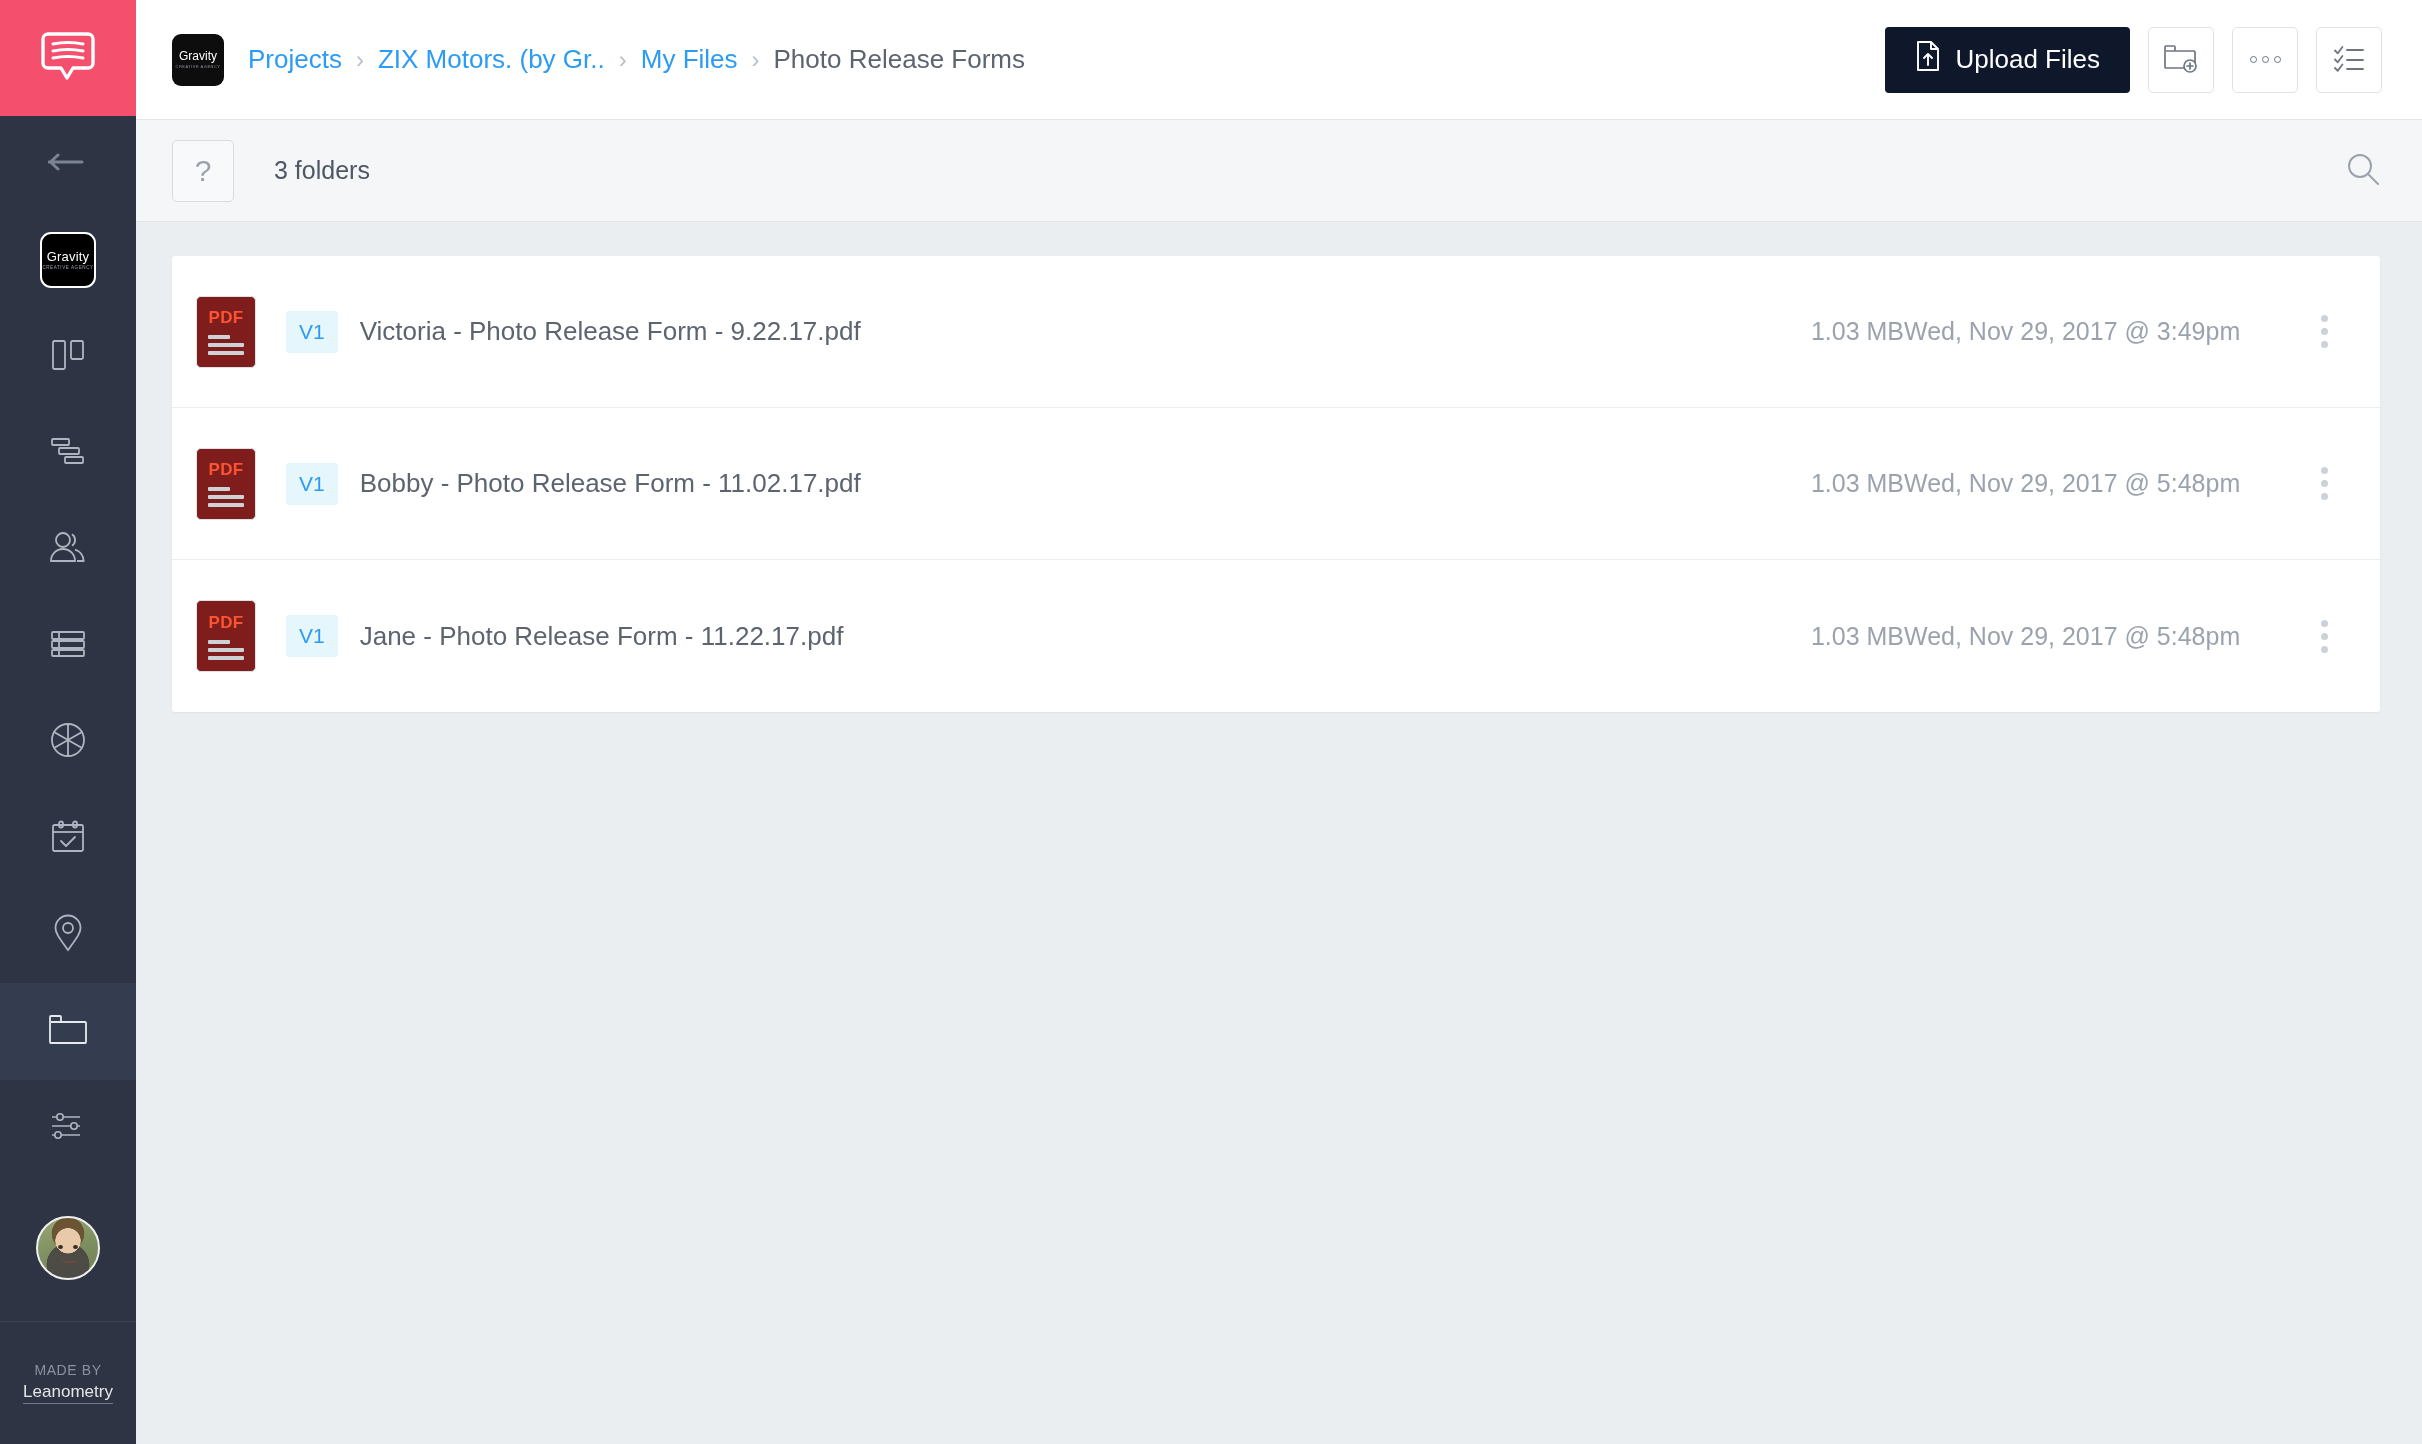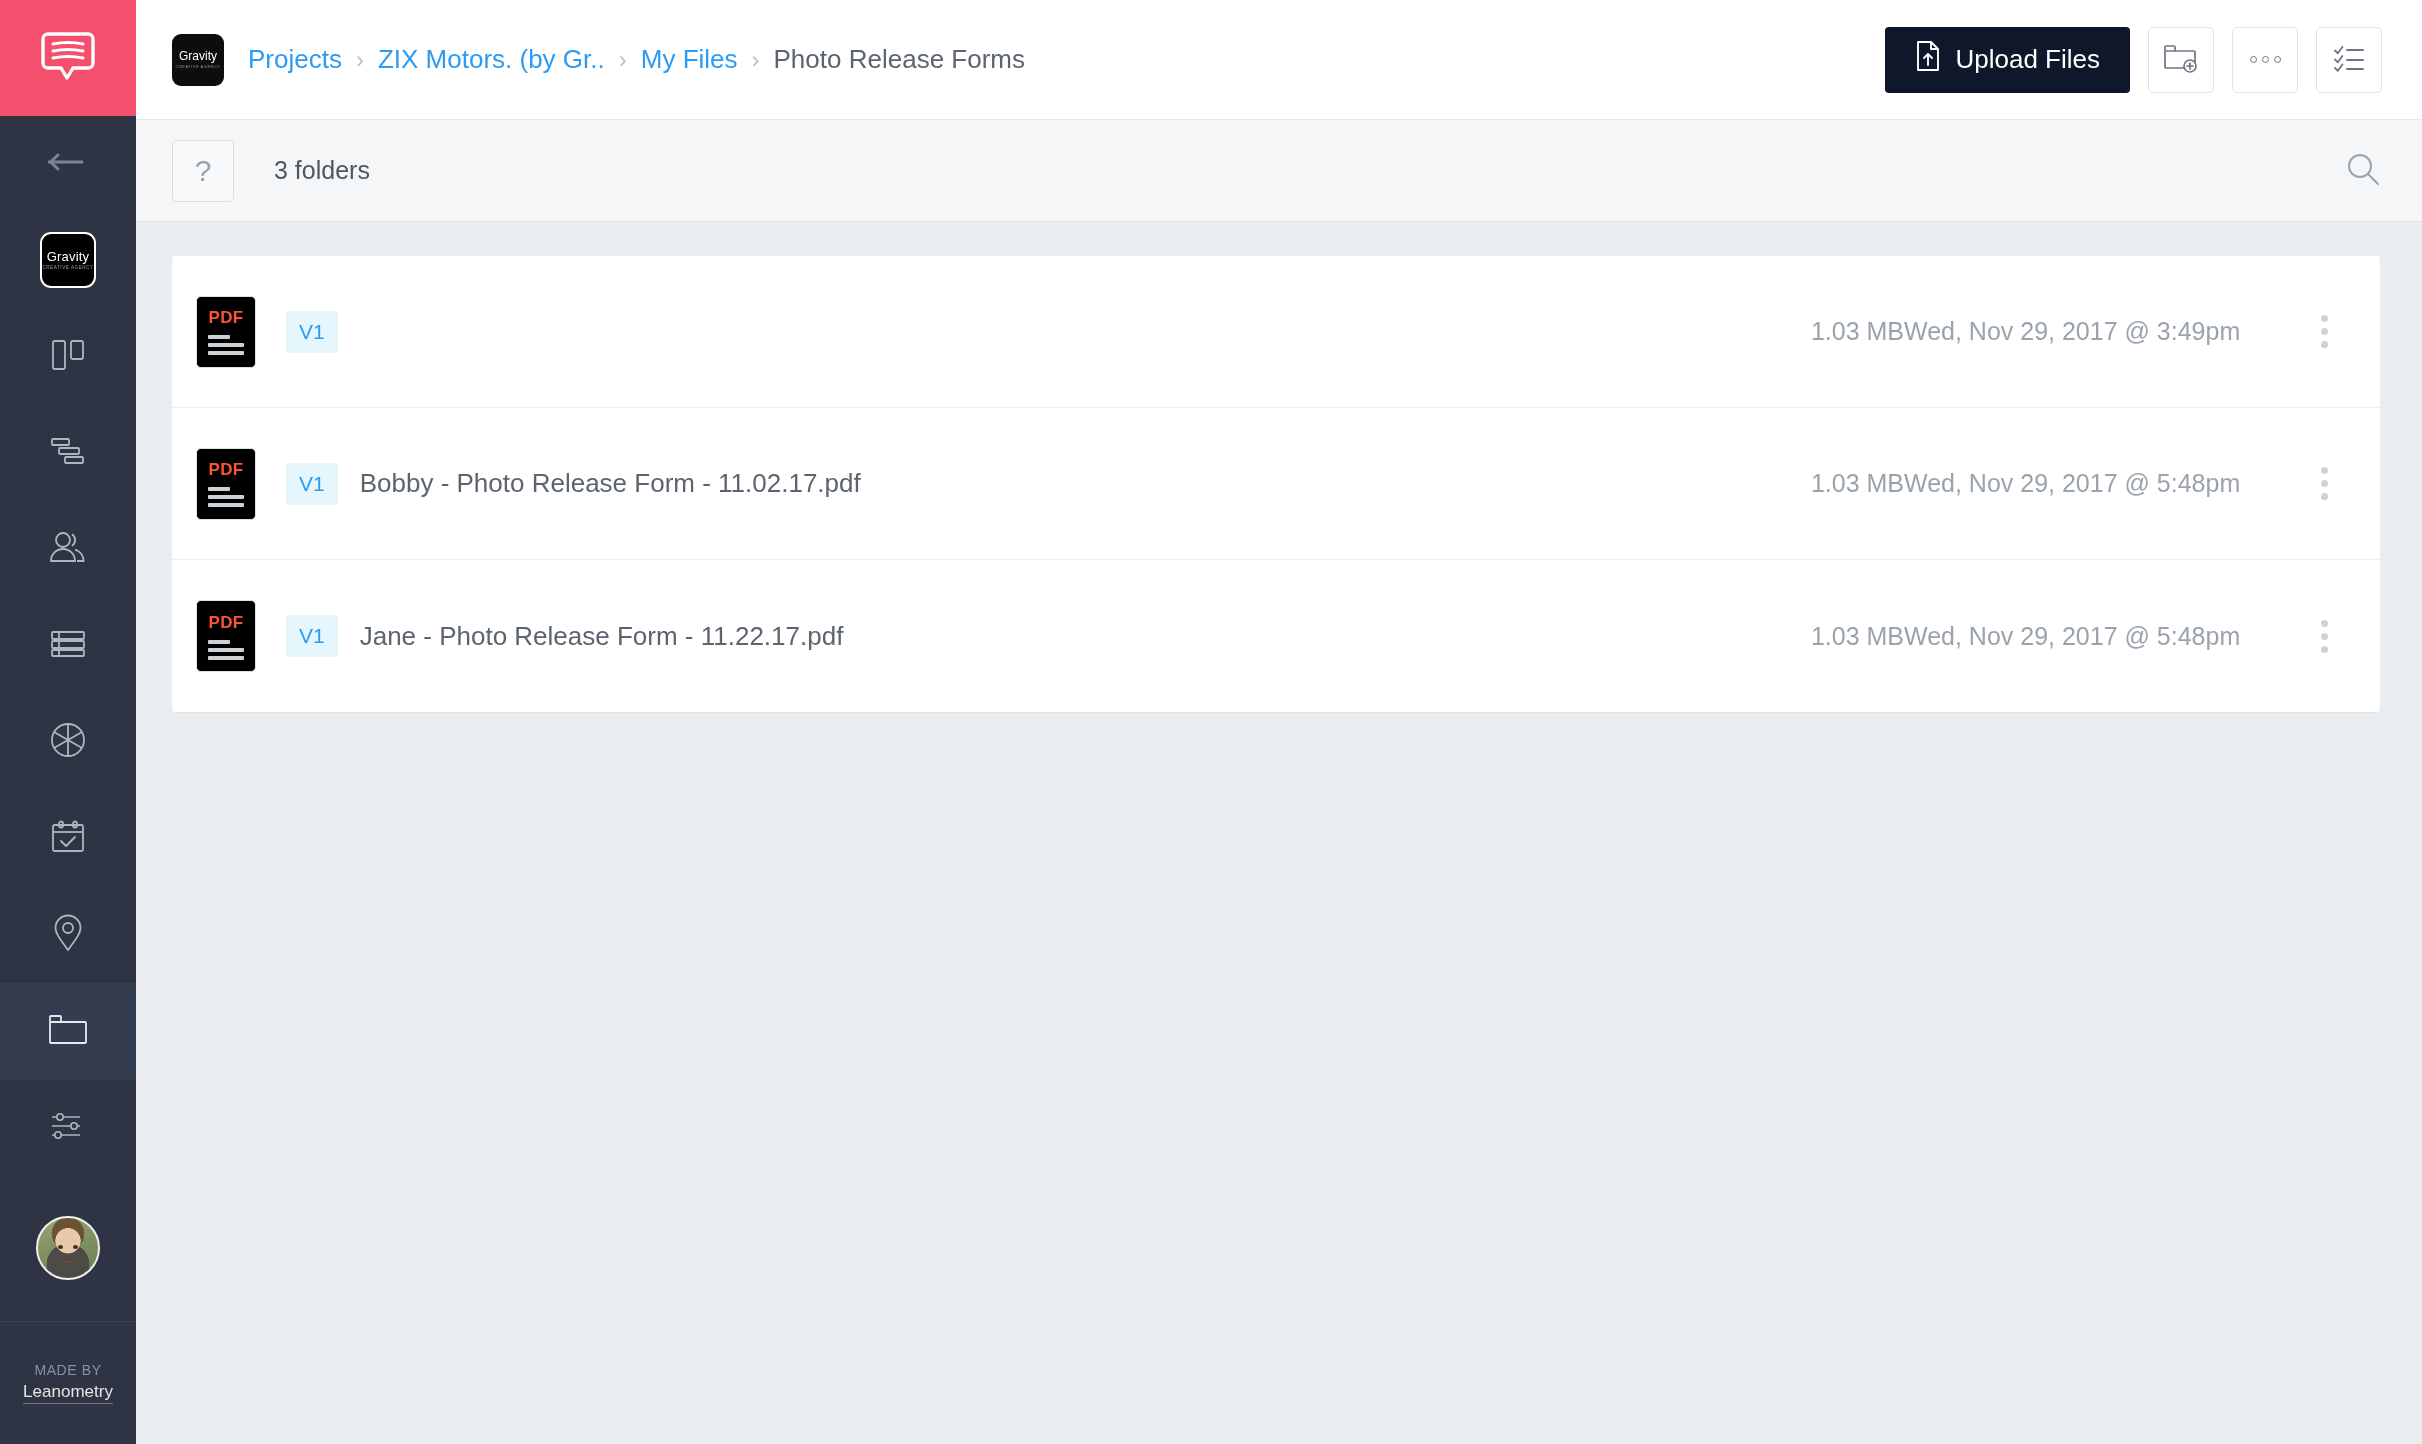--- a/index.html
+++ b/index.html
@@ -133,21 +133,21 @@
   .content { flex: 1 1 auto; padding: 34px 42px 0 36px; overflow: hidden; }
   .file-card { background: #fff; border-radius: 3px; box-shadow: 0 1px 2px rgba(30,40,60,.06); }
   .file-row {
     height: 152px; display: flex; align-items: center;
     padding: 0 36px 0 24px;
     border-bottom: 1px solid #edf0f2;
   }
   .file-row:last-child { border-bottom: none; }
 
   .pdf-icon {
-    width: 60px; height: 72px; border: 1px solid #dde2e6; border-radius: 5px; background: #000000;
+    width: 60px; height: 72px; border: 1px solid #dde2e6; border-radius: 5px; background: #7f1d1d;
     display: flex; flex-direction: column; align-items: center; justify-content: center;
     flex: 0 0 60px; margin-right: 30px;
   }
   .pdf-icon .lbl { color: #fa5433; font-size: 17px; font-weight: bold; letter-spacing: .3px; }
   .pdf-icon .lines { margin-top: 7px; width: 36px; display: flex; flex-direction: column; gap: 4px; }
   .pdf-icon .lines span { height: 4px; background: #ccd2d6; border-radius: 1px; display: block; }
   .pdf-icon .lines span:nth-child(1) { width: 22px; margin-left: 0; }
 
   .v-badge {
     background: #e5f6fd; color: #2b9bf4; font-size: 21px;
@@ -378,20 +378,21 @@
         <div class="file-row">
           <div class="pdf-icon">
             <span class="lbl">PDF</span>
             <span class="lines">
                 <span></span>
                 <span></span>
                 <span></span>
               </span>
           </div>
           <span class="v-badge">V1</span>
+          <span class="file-name">Victoria - Photo Release Form - 9.22.17.pdf</span>
           <span class="file-size">1.03 MB</span>
           <span class="file-date">Wed, Nov 29, 2017 @ 3:49pm</span>
           <span class="row-menu">
               <i></i>
               <i></i>
               <i></i>
             </span>
         </div>
 
         <div class="file-row">

